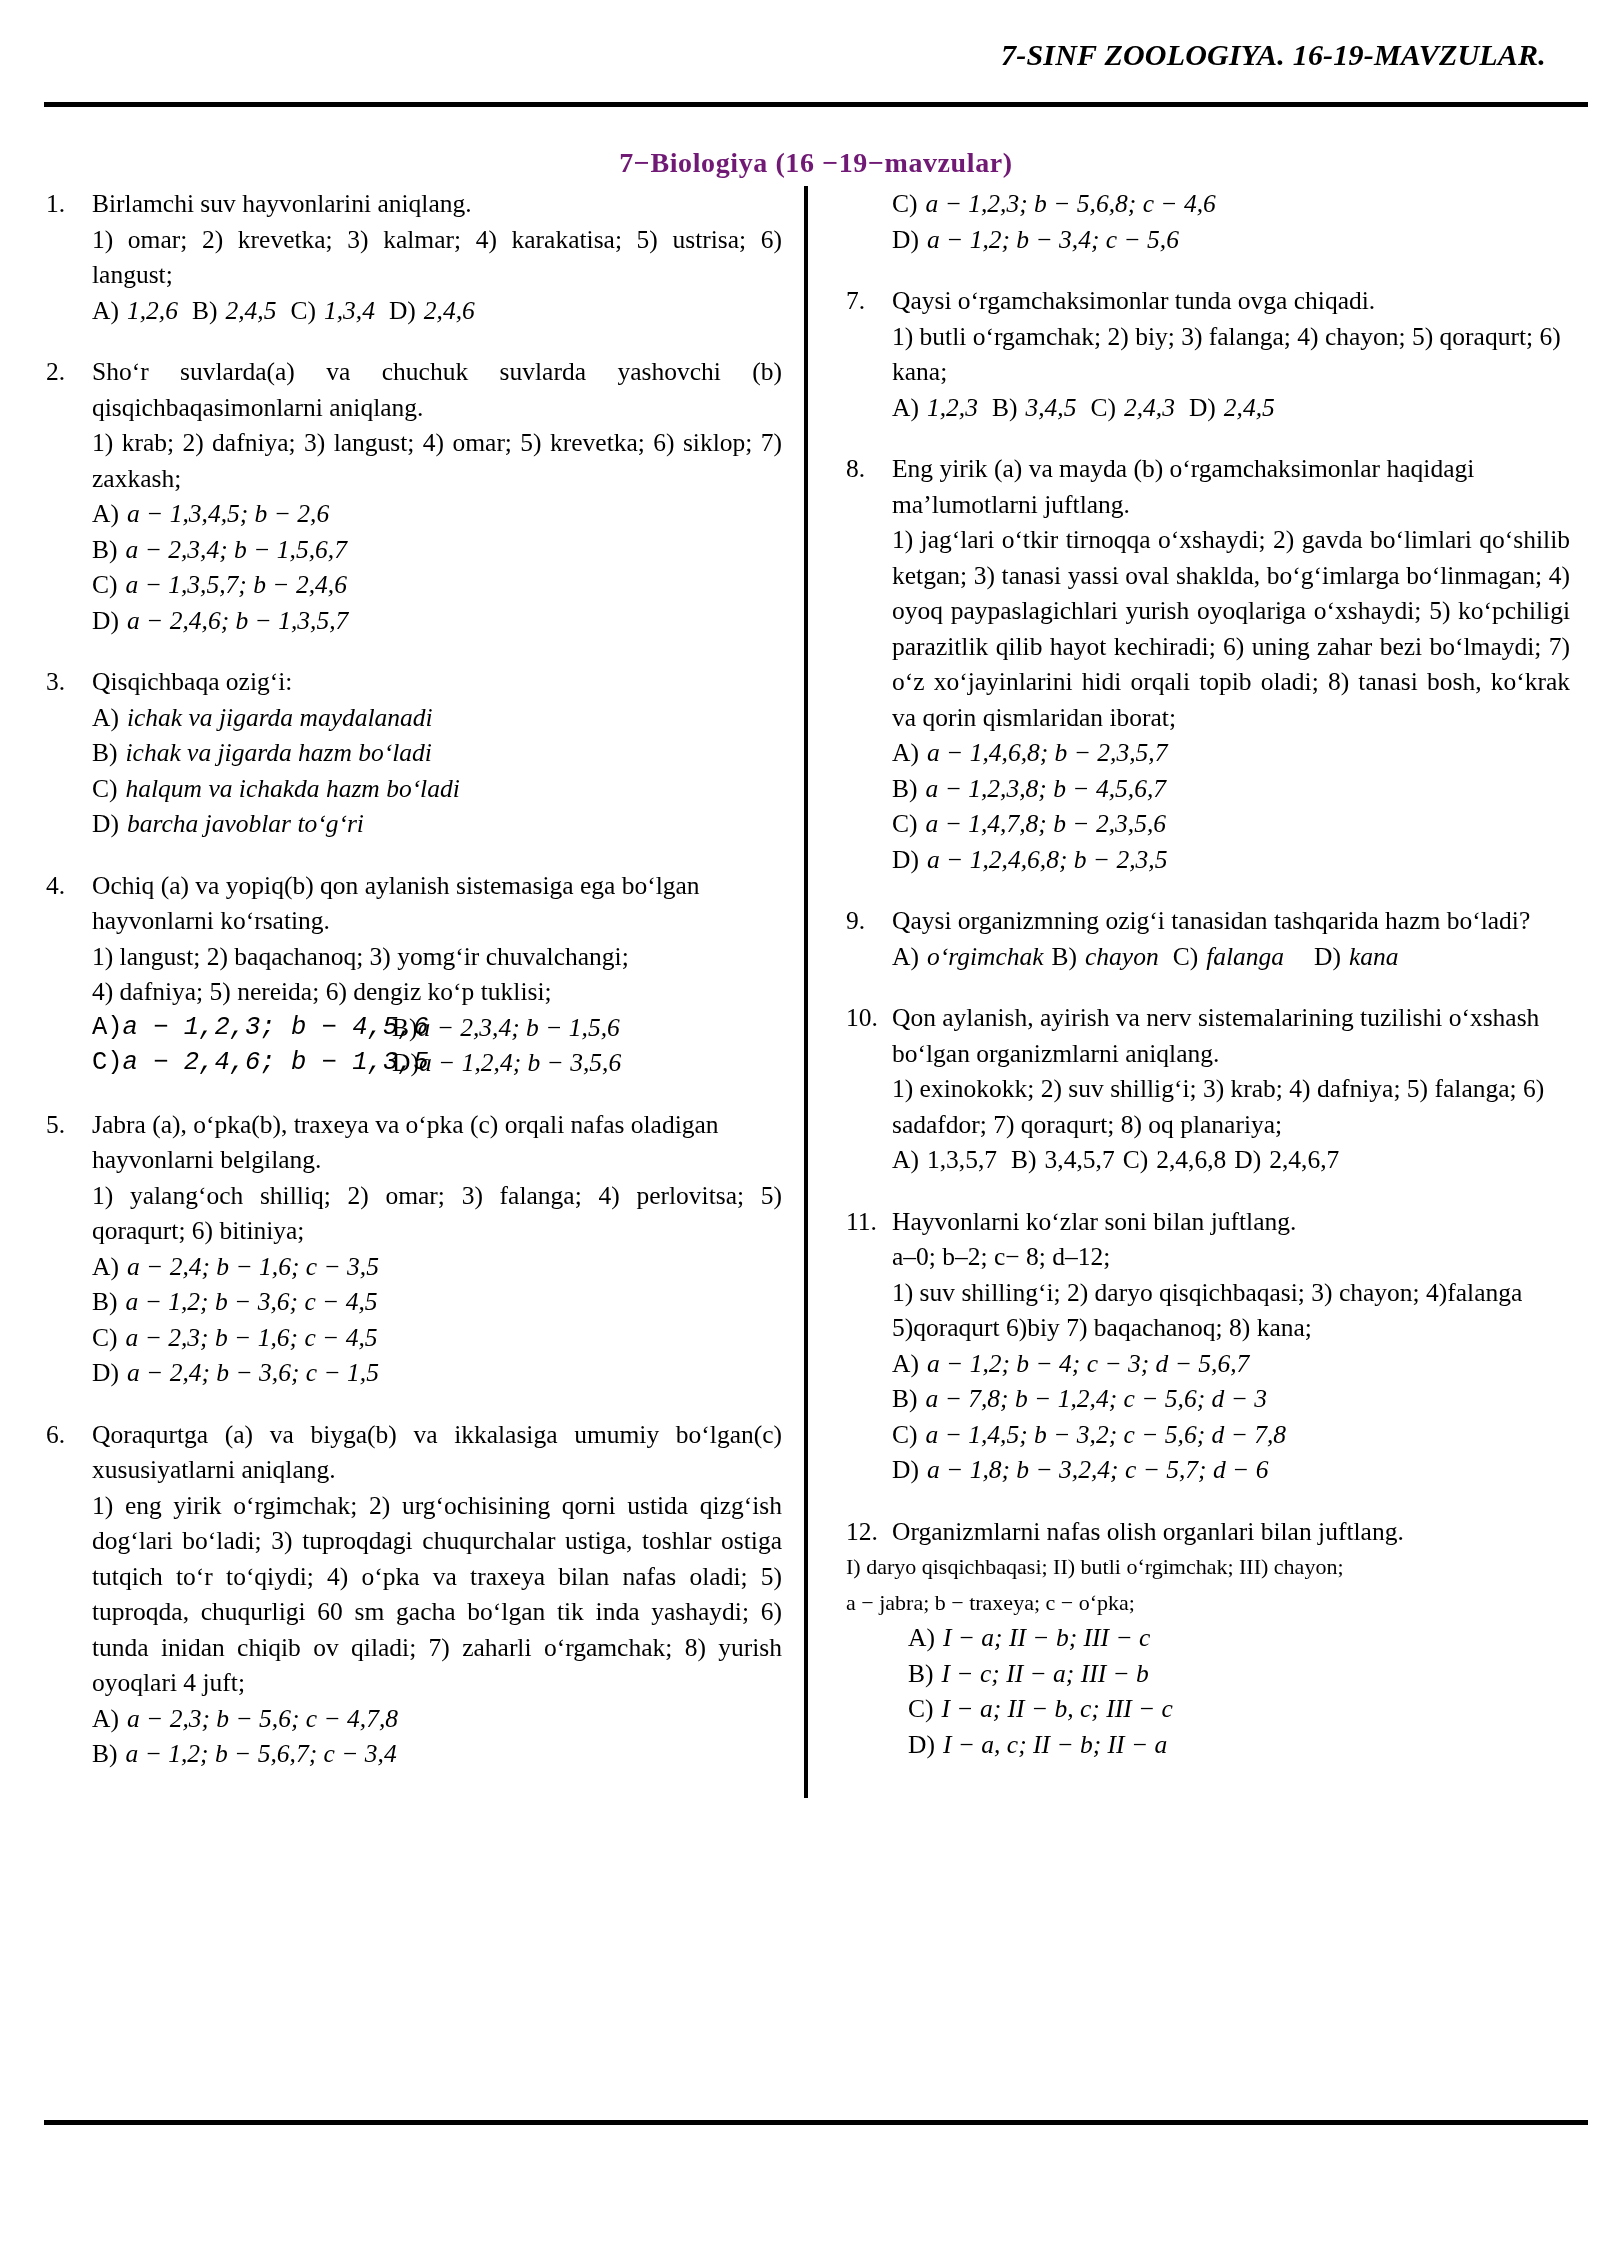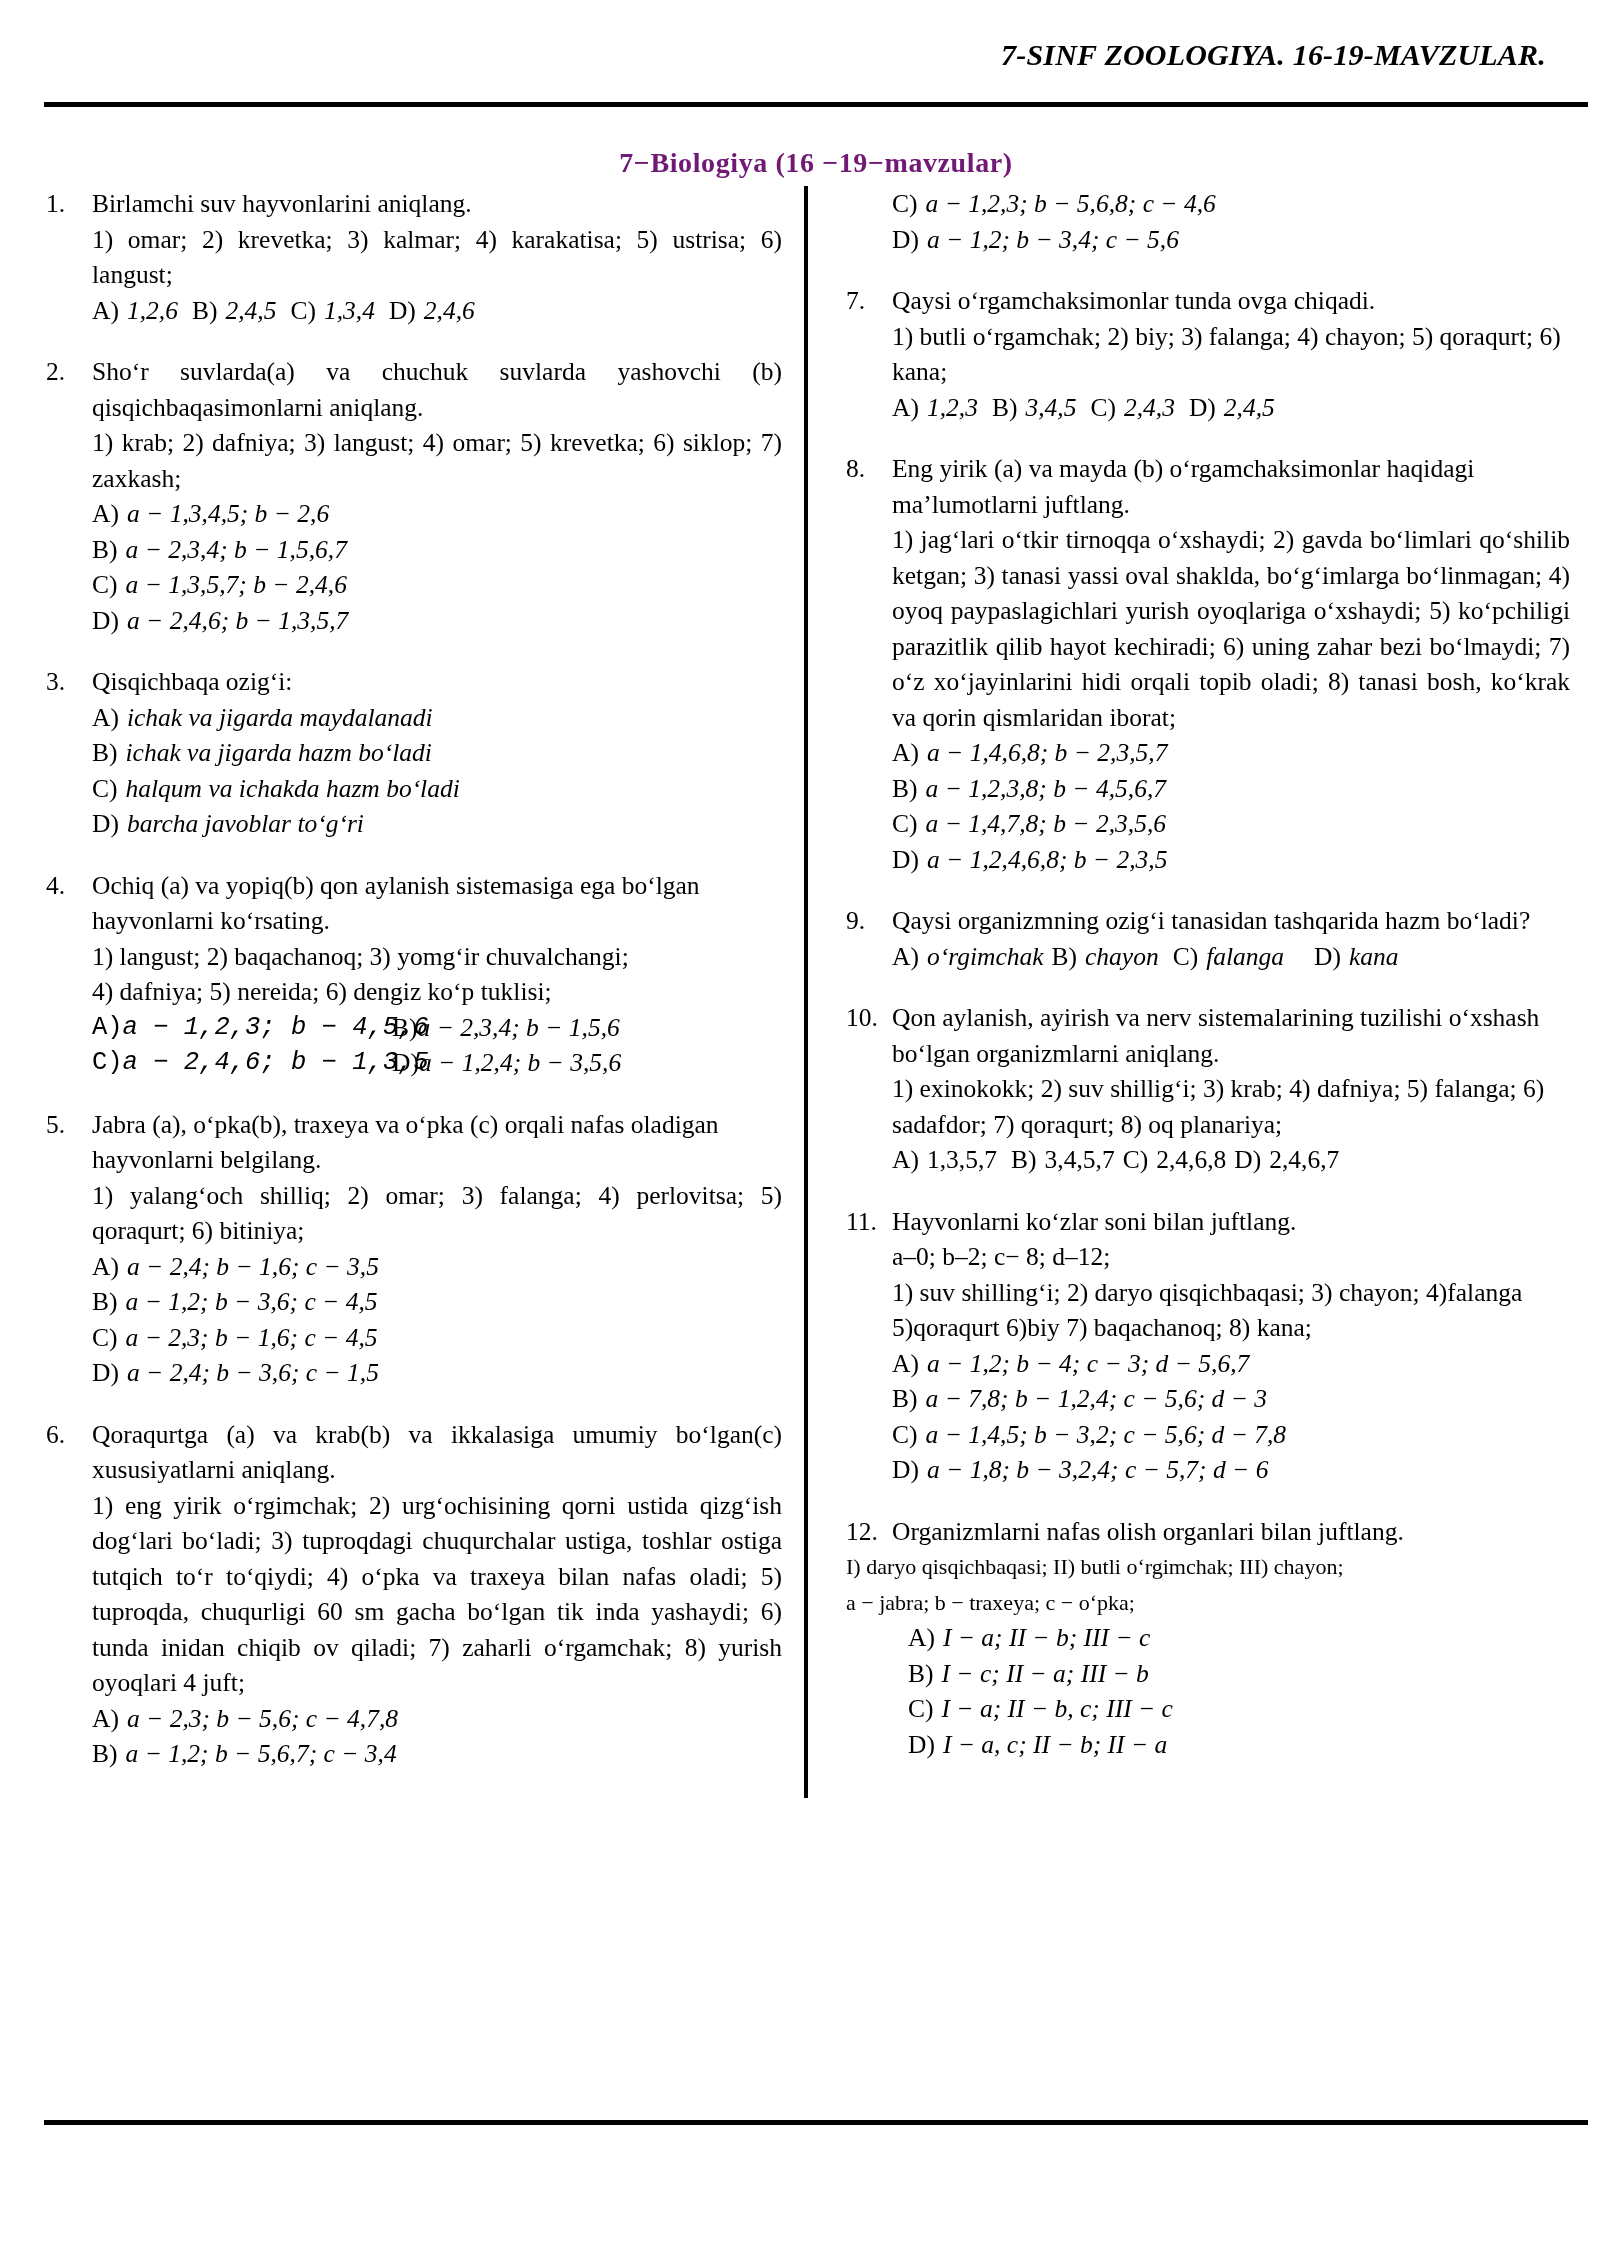--- a/index.html
+++ b/index.html
@@ -218,21 +218,21 @@
           <div class="opt-inline"><span class="opt-label">A)</span><span class="gap-sm"></span><span class="opt">a − 2,4; b − 1,6; c − 3,5</span></div>
           <div class="opt-inline"><span class="opt-label">B)</span><span class="gap-sm"></span><span class="opt">a − 1,2; b − 3,6; c − 4,5</span></div>
           <div class="opt-inline"><span class="opt-label">C)</span><span class="gap-sm"></span><span class="opt">a − 2,3; b − 1,6; c − 4,5</span></div>
           <div class="opt-inline"><span class="opt-label">D)</span><span class="gap-sm"></span><span class="opt">a − 2,4; b − 3,6; c − 1,5</span></div>
         </div>
       </div>
 
       <div class="q">
         <div class="q-num">6.</div>
         <div class="q-body">
-          <div class="q-stem">Qoraqurtga (a) va krab(b) va ikkalasiga umumiy bo‘lgan(c) xususiyatlarni aniqlang.</div>
+          <div class="q-stem">Qoraqurtga (a) va biyga(b) va ikkalasiga umumiy bo‘lgan(c) xususiyatlarni aniqlang.</div>
           <div class="q-list">1) eng yirik o‘rgimchak; 2) urg‘ochisining qorni ustida qizg‘ish dog‘lari bo‘ladi; 3) tuproqdagi chuqurchalar ustiga, toshlar ostiga tutqich to‘r to‘qiydi; 4) o‘pka va traxeya bilan nafas oladi; 5) tuproqda, chuqurligi 60 sm gacha bo‘lgan tik inda yashaydi; 6) tunda inidan chiqib ov qiladi; 7) zaharli o‘rgamchak; 8) yurish oyoqlari 4 juft;</div>
           <div class="opt-inline"><span class="opt-label">A)</span><span class="gap-sm"></span><span class="opt">a − 2,3; b − 5,6; c − 4,7,8</span></div>
           <div class="opt-inline"><span class="opt-label">B)</span><span class="gap-sm"></span><span class="opt">a − 1,2; b − 5,6,7; c − 3,4</span></div>
         </div>
       </div>
 
     </div>
 
     <div class="col-divider"></div>
 

